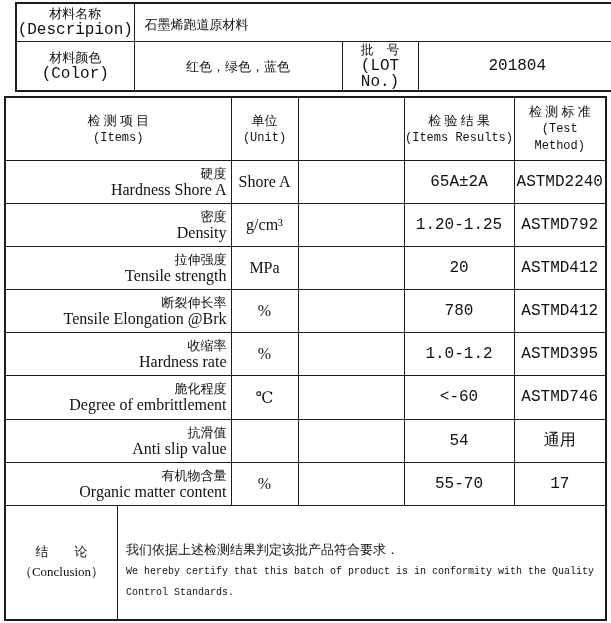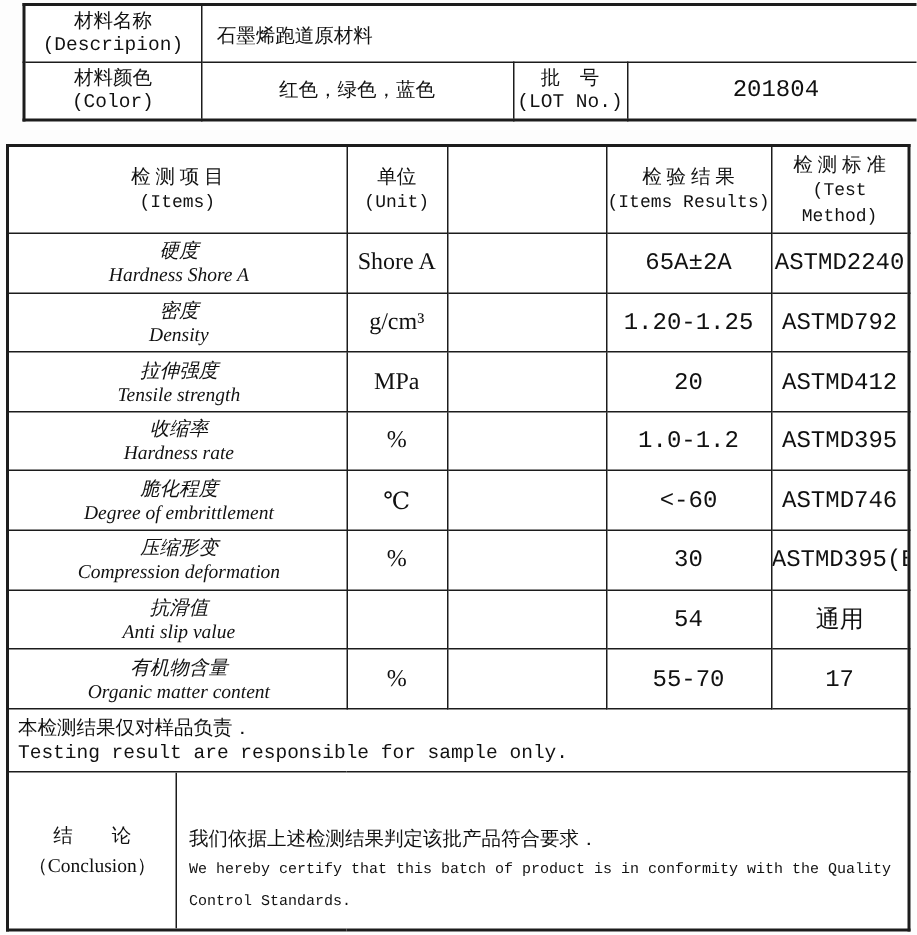--- a/index.html
+++ b/index.html
@@ -14,41 +14,40 @@
   .tbl {
     position: absolute;
     border-collapse: collapse;
     table-layout: fixed;
     background: #ffffff;
     border: 2px solid #1c1c1c;
   }
   .tbl td { border: 1px solid #1c1c1c; overflow: hidden; }
 
   .zh { font-size: 13px; line-height: 16px; }
-  .en { font-size: 13px; line-height: 16px; }
+  .en { font-size: 16px; line-height: 16px; }
   .serif { font-family: "Liberation Serif", "DejaVu Serif", serif; }
   .mono { font-family: "Liberation Mono", "DejaVu Sans Mono", monospace; }
 
   .center { text-align: center; vertical-align: middle; }
 
   
   #info-table { left: 15px; top: 2px; width: 601px; height: 77px; }
   #info-table td { vertical-align: middle; }
   .val-top { vertical-align: top; padding: 4px 0 0 10px; }
 
   
   #test-table { left: 4px; top: 96px; width: 601px; height: 525px; }
   .hdr td { height: 44px; text-align: center; vertical-align: middle; }
   .hdr .zh { font-size: 13px; line-height: 19px; }
   .hdr .en { font-size: 12px; line-height: 17px; }
   .item {
-    text-align: center;
+    text-align: right;
     vertical-align: middle;
     padding: 2px 4px 2px 6px;
-    font-style: italic;
   }
   .cell-val { font-size: 16px; margin-left: 24px; }
 
   .note-cell { vertical-align: middle; padding: 2px 0 2px 6px; }
   .note-cell .zh { line-height: 17px; }
   .note-cell .en { font-size: 13px; line-height: 17px; }
 
   .nopad { padding: 0 !important; vertical-align: top; }
   .concl { display: flex; width: 100%; height: 100%; }
   .concl-label {
@@ -159,20 +158,30 @@
     <td class="item">
       <div class="zh">拉伸强度</div>
       <div class="en serif">Tensile strength</div>
     </td>
     <td class="center serif cell-val">MPa</td>
     <td></td>
     <td class="center mono cell-val">20</td>
     <td class="center mono cell-val">ASTMD412</td>
   </tr>
 
+  <tr style="height:37px">
+    <td class="item">
+      <div class="zh">断裂伸长率</div>
+      <div class="en serif">Tensile Elongation @Brk</div>
+    </td>
+    <td class="center serif cell-val">%</td>
+    <td></td>
+    <td class="center mono cell-val">780</td>
+    <td class="center mono cell-val">ASTMD412</td>
+  </tr>
 
 
   <tr style="height:37px">
     <td class="item">
       <div class="zh">收缩率</div>
       <div class="en serif">Hardness rate</div>
     </td>
     <td class="center serif cell-val">%</td>
     <td></td>
     <td class="center mono cell-val">1.0-1.2</td>
@@ -183,30 +192,20 @@
     <td class="item">
       <div class="zh">脆化程度</div>
       <div class="en serif">Degree of embrittlement</div>
     </td>
     <td class="center serif cell-val">℃</td>
     <td></td>
     <td class="center mono cell-val">&lt;-60</td>
     <td class="center mono cell-val">ASTMD746</td>
   </tr>
 
-  <tr style="height:37px">
-    <td class="item">
-      <div class="zh">压缩形变</div>
-      <div class="en serif">Compression deformation</div>
-    </td>
-    <td class="center serif cell-val">%</td>
-    <td></td>
-    <td class="center mono cell-val">30</td>
-    <td class="center mono cell-val">ASTMD395(B)</td>
-  </tr>
 
   <tr style="height:36px">
     <td class="item">
       <div class="zh">抗滑值</div>
       <div class="en serif">Anti slip value</div>
     </td>
     <td class="center serif cell-val"></td>
     <td></td>
     <td class="center mono cell-val">54</td>
     <td class="center serif cell-val">通用</td>
@@ -216,26 +215,20 @@
     <td class="item">
       <div class="zh">有机物含量</div>
       <div class="en serif">Organic matter content</div>
     </td>
     <td class="center serif cell-val">%</td>
     <td></td>
     <td class="center mono cell-val">55-70</td>
     <td class="center mono cell-val">17</td>
   </tr>
 
-  <tr style="height:36px">
-    <td colspan="5" class="note-cell">
-      <div class="zh">本检测结果仅对样品负责．</div>
-      <div class="en mono">Testing result are responsible for sample only.</div>
-    </td>
-  </tr>
 
   <tr style="height:80px">
     <td colspan="5" class="nopad">
       <div class="concl">
         <div class="concl-label">
           <div class="zh">结　　论</div>
           <div class="zh">（Conclusion）</div>
         </div>
         <div class="concl-body">
           <div class="zh">我们依据上述检测结果判定该批产品符合要求．</div>

